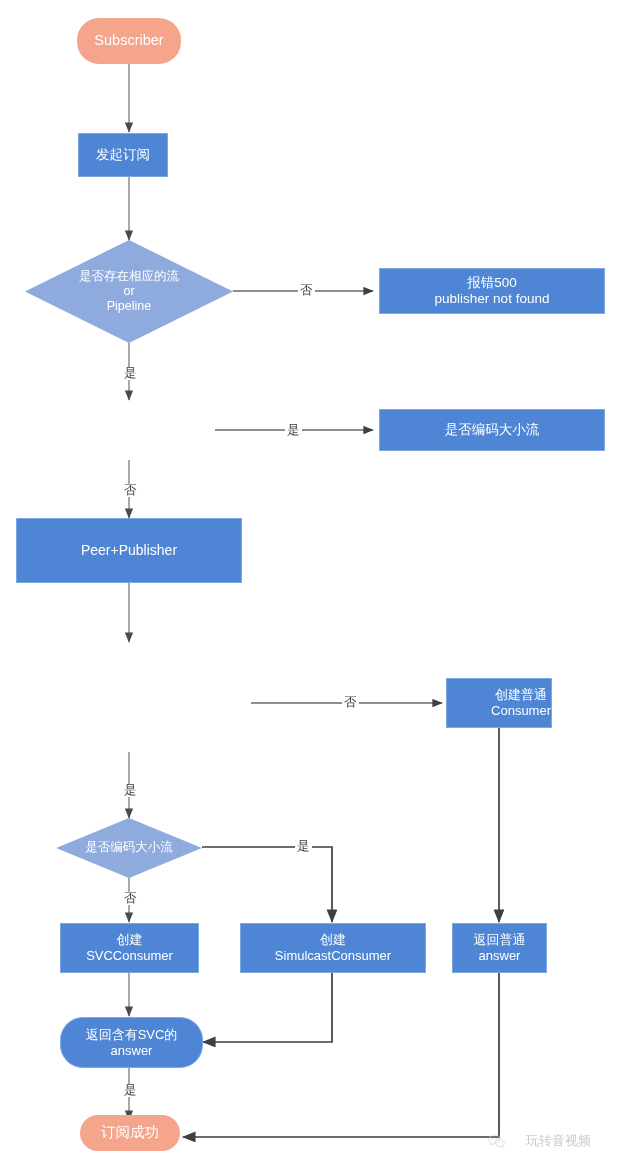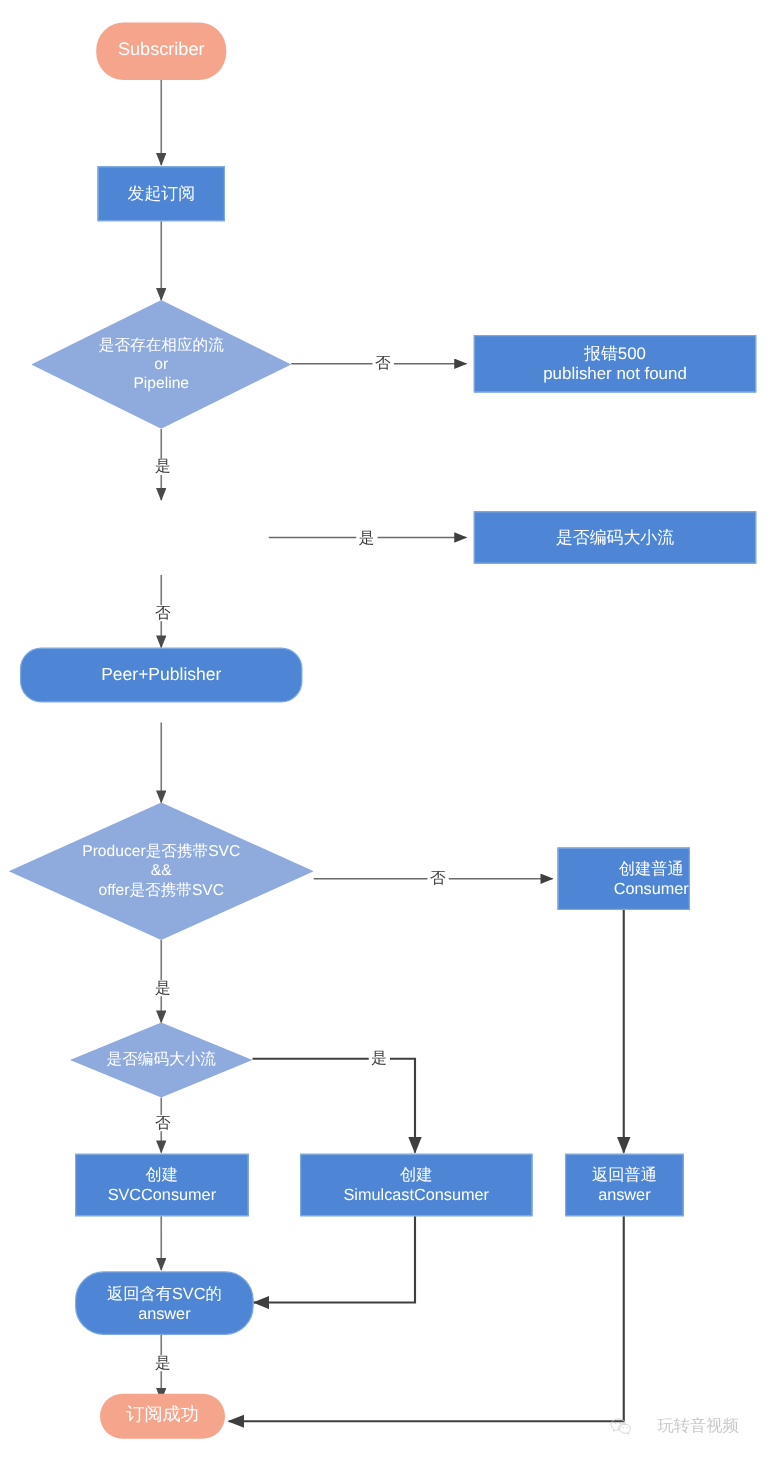--- a/index.html
+++ b/index.html
@@ -148,51 +148,45 @@
       <path d="M332,973 L332,1042 L203,1042" marker-end="url(#arrow)"></path>
 
       <path d="M499,973 L499,1137 L183,1137" marker-end="url(#arrow)"></path>
     </g>
   </svg>
 
   <div class="node terminal" style="left:77px; top:18px; width:104px; height:46px;">
     <span>Subscriber</span>
   </div>
 
-  <div class="node process" style="left:78px; top:133px; width:102px; height:44px;">
+  <div class="node process" style="left:78px; top:133px; width:90px; height:44px;">
     <span>发起订阅</span>
   </div>
 
   <div class="node decision" style="left:25px; top:240px; width:208px; height:103px;">
     <span class="diamond-shape"></span>
     <span class="decision-label">是否存在相应的流
 or
 Pipeline</span>
   </div>
 
   <div class="node process" style="left:379px; top:268px; width:226px; height:46px;">
     <span>报错500
 publisher not found</span>
   </div>
 
 
   <div class="node process" style="left:379px; top:409px; width:226px; height:42px;">
     <span>是否编码大小流</span>
   </div>
 
-  <div class="node process" style="left:16px; top:518px; width:226px; height:44px; font-size:14px;border-radius:17px;">
+  <div class="node process" style="left:16px; top:518px; width:226px; height:65px; font-size:14px;">
     <span>Peer+Publisher</span>
   </div>
 
-  <div class="node decision" style="left:7px; top:642px; width:244px; height:110px;">
-    <span class="diamond-shape"></span>
-    <span class="decision-label">Producer是否携带SVC
-&amp;&amp;
-offer是否携带SVC</span>
-  </div>
 
   <div class="node process" style="left:446px; top:678px; width:106px; height:50px; font-size:13px;justify-content:flex-end;">
     <span>创建普通
 Consumer</span>
   </div>
 
   <div class="node decision" style="left:56px; top:818px; width:146px; height:60px;">
     <span class="diamond-shape"></span>
     <span class="decision-label">是否编码大小流</span>
   </div>

